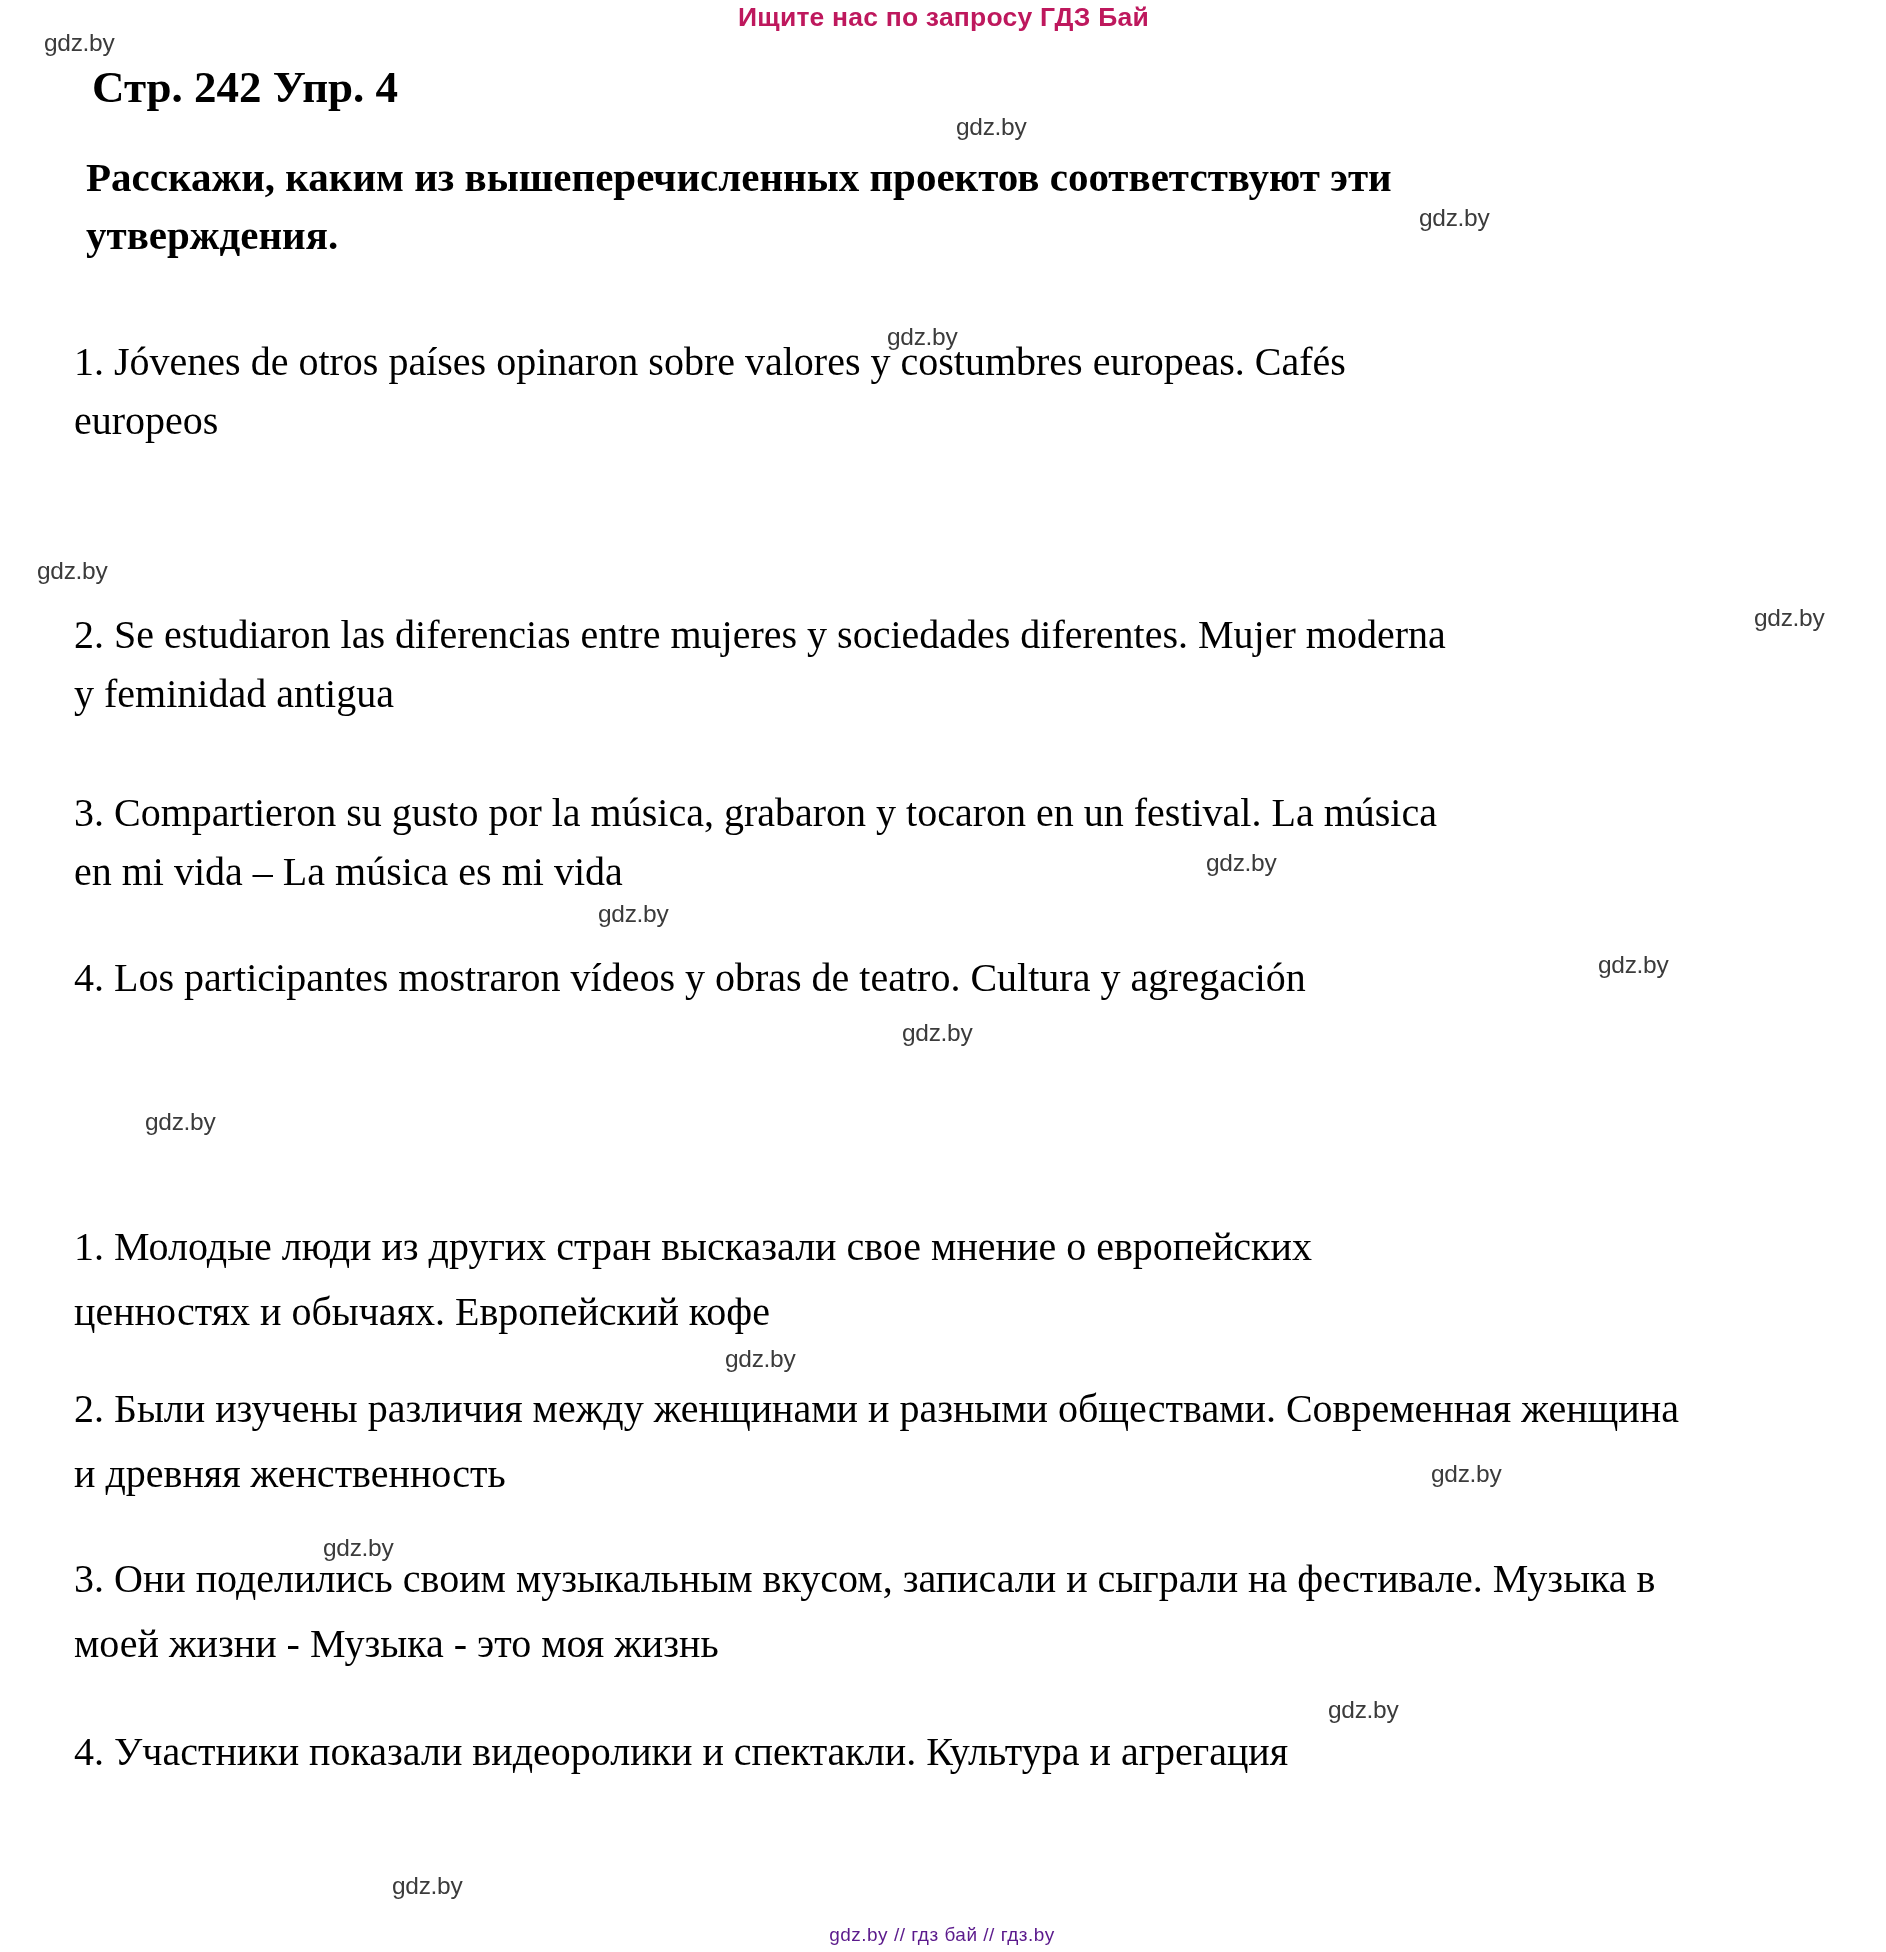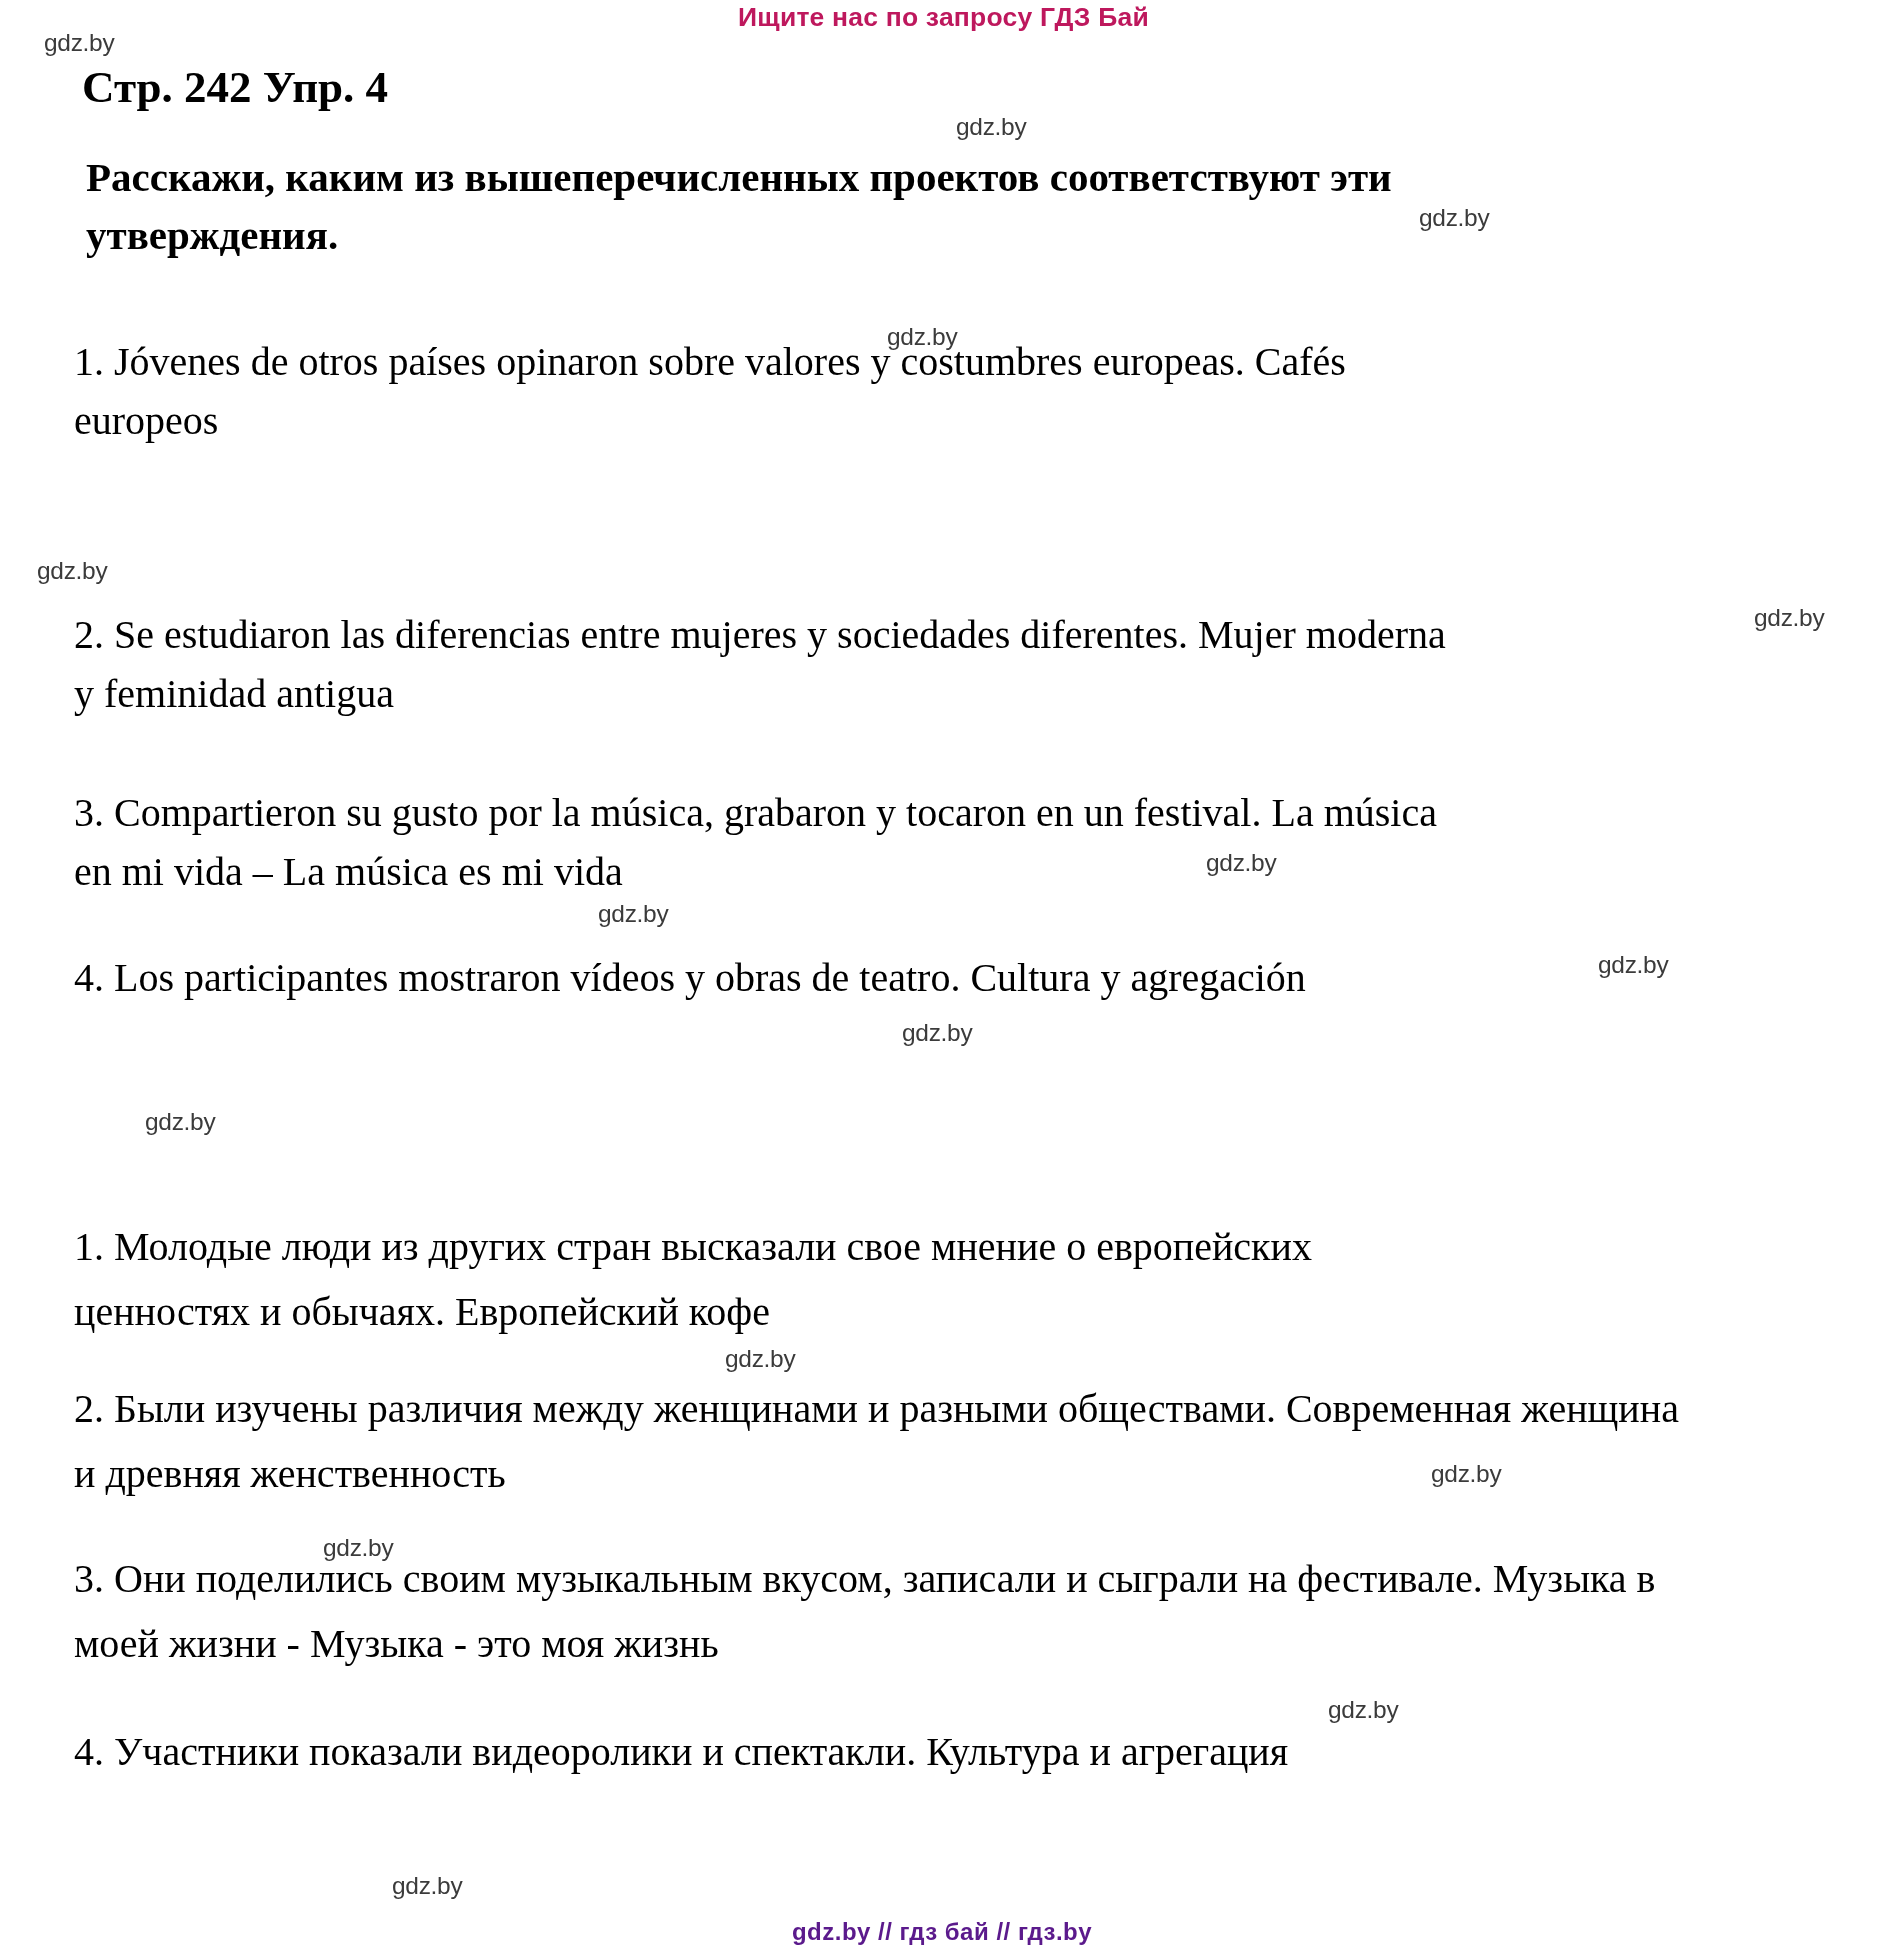--- a/index.html
+++ b/index.html
@@ -47,21 +47,21 @@
 
   
   .content {
     position: absolute;
     left: 0;
     top: 0;
     width: 1887px;
   }
   .title {
     position: absolute;
-    left: 82px;
+    left: 92px;
     top: 61px;
     font-size: 45px;
     font-weight: 700;
     white-space: nowrap;
   }
   .question {
     position: absolute;
     left: 86px;
     top: 120px;
     width: 1372px;
@@ -90,22 +90,22 @@
   }
 
   
   .footer {
     position: absolute;
     left: 0;
     bottom: 5.9px;
     width: 1884px;
     text-align: center;
     font-family: "Liberation Sans", "DejaVu Sans", sans-serif;
-    font-size: 24px;
-    font-weight: 700;
+    font-size: 19px;
+    font-weight: 400;
     white-space: nowrap;
     letter-spacing: 0.5px;
   }
 </style>
 </head>
 <body>
 
 <div id="page">
 
   <div class="banner" style="color: #be185d;">Ищите нас по запросу ГДЗ Бай</div>

